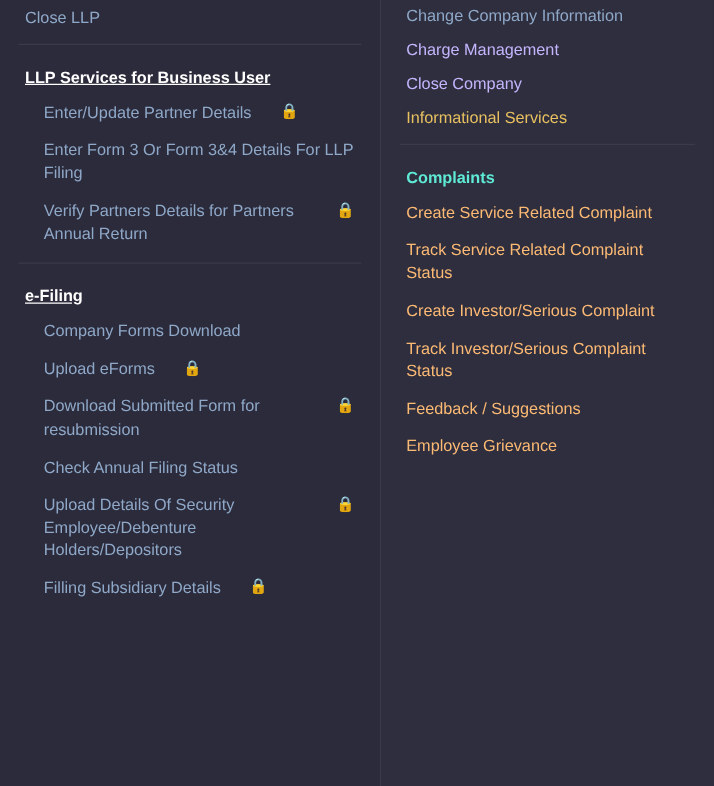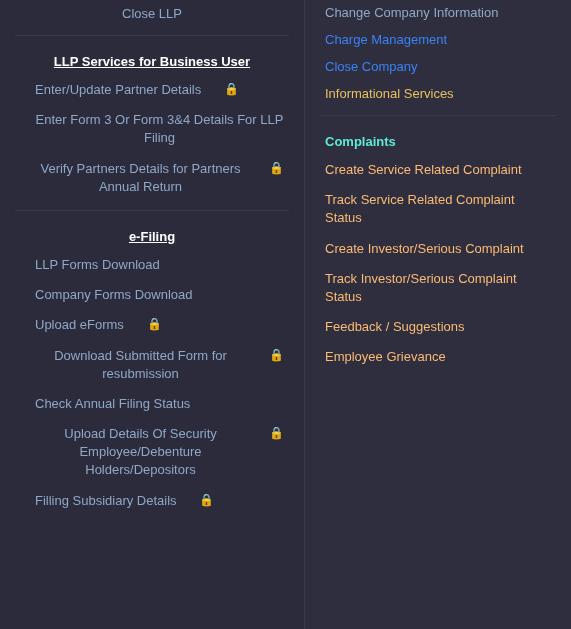--- a/index.html
+++ b/index.html
@@ -18,21 +18,20 @@
       width: 571px;
       min-height: 629px;
     }
 
     
     .left-panel {
       width: 305px;
       background-color: #2b2b3b;
       padding: 0 0 20px 0;
       border-right: 1px solid #3a3a4a;
-      text-align: center;
     }
 
     .left-panel .section-header {
       color: #ffffff;
       font-weight: bold;
       font-size: 13px;
       padding: 10px 20px 6px 20px;
       text-decoration: underline;
     }
 
@@ -85,21 +84,21 @@
       font-size: 12px;
       margin-left: 3px;
     }
 
     
     .active {
       color: #e8c060;
     }
 
     .top-bar-right {
-      color: #3b82f6;
+      color: #c4b5fd;
       padding: 6px 20px;
       cursor: pointer;
     }
 
     .top-bar-right.active-text {
       color: #e8c060;
     }
   </style>
 </head>
 <body>
@@ -125,23 +124,20 @@
 
     <div class="menu-item">
       <span>Verify Partners Details for Partners Annual Return</span>
       <span class="lock-icon">🔒</span>
     </div>
 
     <div class="divider"></div>
 
     <div class="section-header">e-Filing</div>
 
-    <div class="menu-item">
-      <span>LLP Forms Download</span>
-    </div>
 
     <div class="menu-item">
       <span>Company Forms Download</span>
     </div>
 
     <div class="menu-item">
       <span>Upload eForms</span>
       <span class="lock-icon">🔒</span>
     </div>
 

